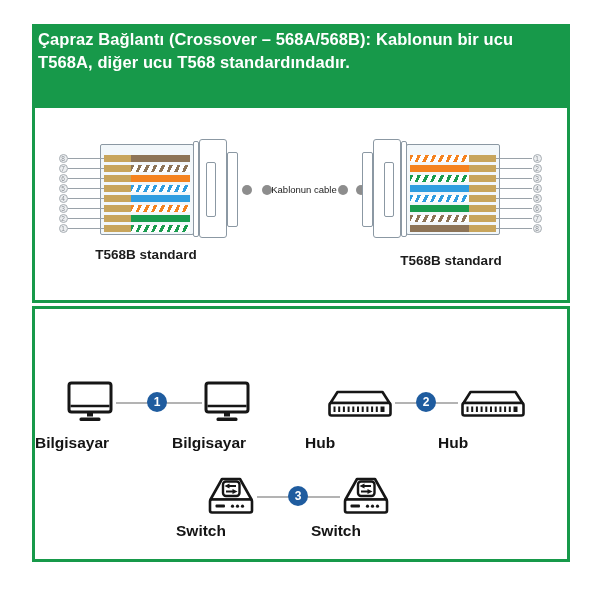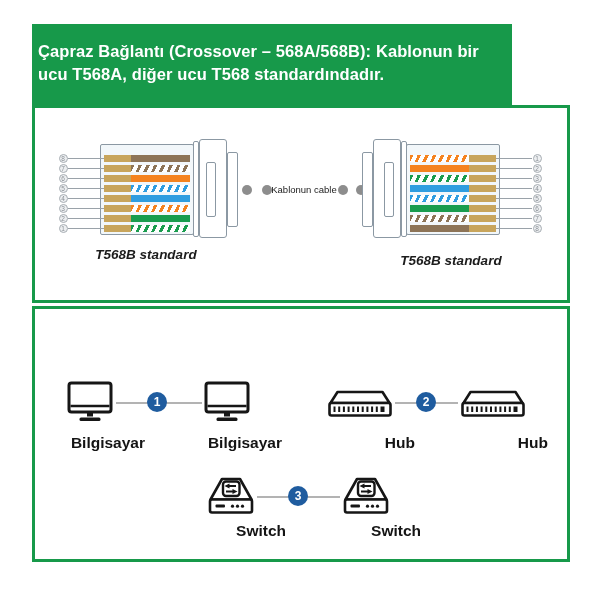--- a/index.html
+++ b/index.html
@@ -1,40 +1,40 @@
 <!DOCTYPE html>
 <html><head>
 <meta charset="utf-8">
 <style>
   html,body{margin:0;padding:0;background:#fff;}
   .page{position:relative;width:600px;height:600px;background:#fff;overflow:hidden;
         font-family:"Liberation Sans",sans-serif;}
   
-  .header{position:absolute;left:32px;top:24px;width:480px;height:81px;
+  .header{position:absolute;left:32px;top:24px;width:538px;height:81px;
           color:#fff;font-weight:700;font-size:16.5px;line-height:23px;
-          padding:16px 6px 0 6px;box-sizing:border-box;letter-spacing:.1px;}
+          padding:4px 6px 0 6px;box-sizing:border-box;letter-spacing:.1px;}
   
   .box{position:absolute;left:32px;width:538px;background:#fff;box-sizing:border-box;}
   #box-cable{top:105px;height:198px;}
   #box-devices{top:306px;height:256px;}
   
   .c-part{position:absolute;background:#fff;border:1.5px solid #8b98a3;border-radius:2px;box-sizing:border-box;}
   .c-housing{background:#f2f7fa;}
   .pin{position:absolute;width:9px;height:9px;border-radius:50%;border:1px solid #a7adb3;
        background:#eef0f2;color:#8a9096;font-size:6.5px;line-height:7px;text-align:center;box-sizing:border-box;}
   .lead{position:absolute;height:1px;background:#9aa2a9;}
   .wire{position:absolute;height:7px;}
   
   .dot{position:absolute;width:10px;height:10px;border-radius:50%;top:185px;}
   .net-label{position:absolute;top:184px;left:270px;width:68px;text-align:center;
              font-size:9.5px;color:#222;}
   .std-label{position:absolute;width:150px;text-align:center;font-size:13.5px;
-             font-weight:600;color:#1c1c1c;font-style:italic;}
-  
-  .dev-label{position:absolute;width:110px;text-align:right;font-size:15.5px;
+             font-weight:600;color:#1c1c1c;}
+  
+  .dev-label{position:absolute;width:110px;text-align:left;font-size:15.5px;
              font-weight:600;color:#141414;}
   .conn-line{position:absolute;height:2px;background:#b3b3b3;}
   .badge{position:absolute;width:20px;height:20px;border-radius:50%;color:#fff;
          font-size:12px;font-weight:700;display:flex;align-items:center;justify-content:center;}
   .icon-wrap{position:absolute;}
   svg{display:block;}
 </style>
 </head>
 <body>
 

